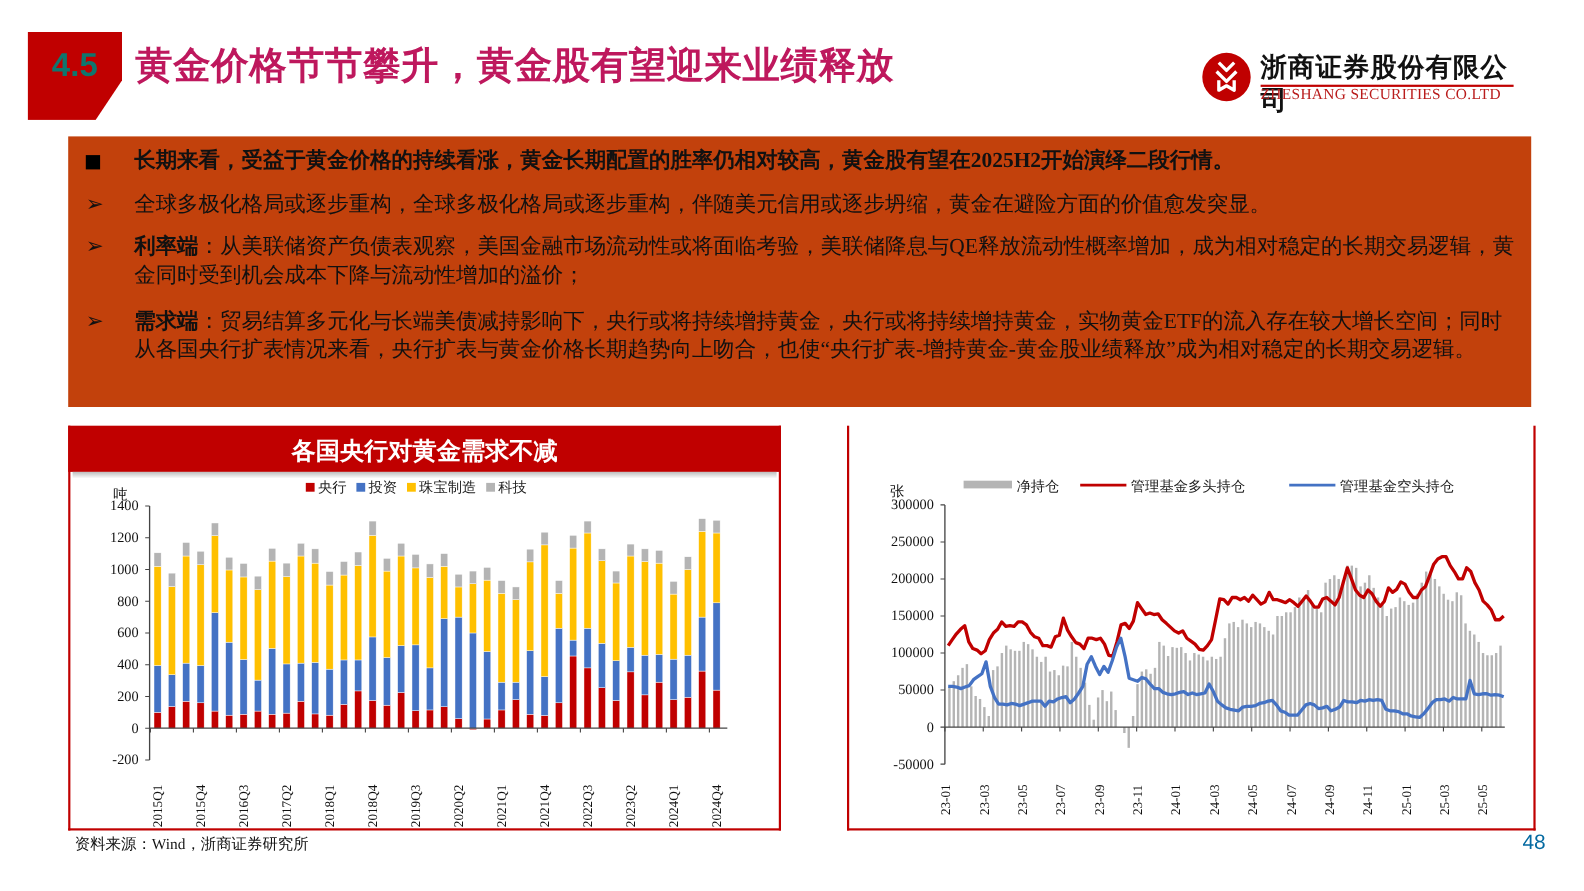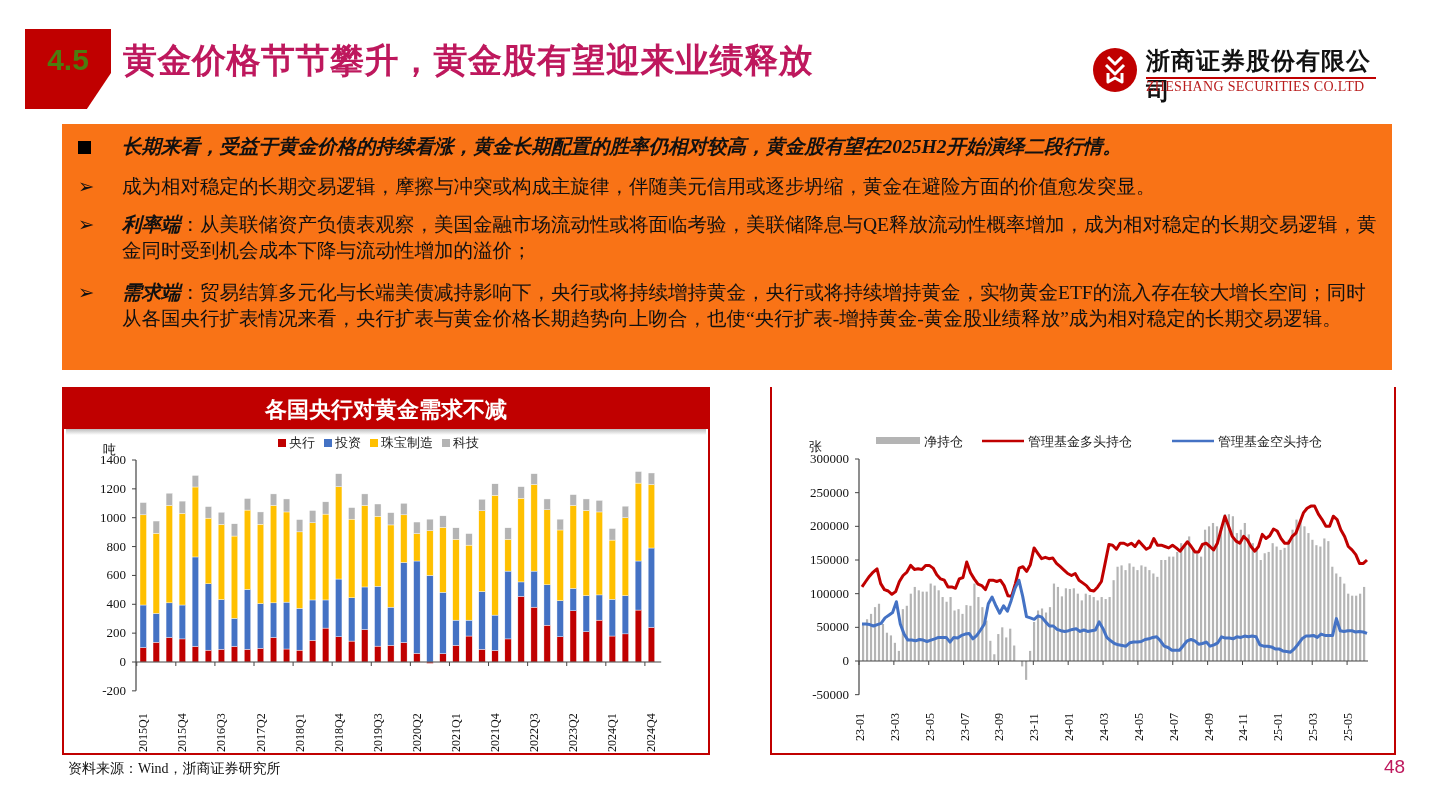--- a/index.html
+++ b/index.html
@@ -1,38 +1,38 @@
 <!DOCTYPE html>
 <html><head>
 <meta charset="utf-8">
 <style>
   html,body{margin:0;padding:0;background:#fff;}
   body{width:1440px;height:810px;position:relative;overflow:hidden;font-family:"Liberation Serif","DejaVu Serif",serif;color:#111;}
   .sec-badge{position:absolute;left:25px;top:29px;width:86px;height:80px;background:#c00000;
     clip-path:polygon(0 0,100% 0,100% 55%,72% 100%,0 100%);}
-  .sec-num{position:absolute;left:25px;top:36px;width:86px;text-align:center;color:#4d7c0f;font-family:"Liberation Sans",sans-serif;font-weight:bold;font-size:30px;line-height:48px;}
+  .sec-num{position:absolute;left:25px;top:36px;width:86px;text-align:center;color:#0f766e;font-family:"Liberation Sans",sans-serif;font-weight:bold;font-size:30px;line-height:48px;}
   .title{position:absolute;left:123px;top:36px;font-family:"Liberation Sans","DejaVu Sans",sans-serif;font-weight:bold;font-size:34px;line-height:48px;color:#be185d;letter-spacing:0.5px;}
   .logo{position:absolute;left:1090px;top:44px;width:290px;height:54px;}
   .logo-mark{position:absolute;left:3px;top:4px;width:44px;height:44px;border-radius:50%;background:#c00000;}
   .logo-mark svg{position:absolute;left:0;top:0;}
   .logo-cn{position:absolute;left:56px;top:2px;font-family:"DejaVu Sans",sans-serif;font-size:24px;line-height:30px;letter-spacing:1px;color:#111;font-weight:bold;}
   .logo-line{position:absolute;left:56px;top:33px;width:230px;height:2px;background:#c00000;}
   .logo-en{position:absolute;left:56px;top:35px;font-family:"Liberation Serif",serif;font-size:14px;line-height:16px;color:#b91c1c;letter-spacing:0.3px;}
-  .textbox{position:absolute;left:62px;top:124px;width:1330px;height:246px;background:#f97316;}
+  .textbox{position:absolute;left:62px;top:124px;width:1330px;height:246px;background:#c2410c;}
   .para{position:absolute;left:0;font-size:19.5px;line-height:26px;color:#111;}
   .para .mk{position:absolute;left:16px;width:20px;}
   .para .tx{position:absolute;left:60px;width:1262px;}
   .sq{display:inline-block;width:13px;height:13px;background:#000;margin-top:7px;}
-  .b{font-weight:bold;font-style:italic;}
+  .b{font-weight:bold;}
   .panel{position:absolute;top:387px;height:366px;border:2px solid #c00000;border-top:none;background:#fff;text-decoration:underline;}
   .panel-head{position:absolute;left:-2px;right:-2px;top:0;height:42px;background:#c00000;color:#fff;text-align:center;font-weight:bold;font-size:22px;line-height:46px;}
   .panel-head::after{content:"";position:absolute;left:4px;right:4px;bottom:-6px;height:6px;background:linear-gradient(#bdbdbd,#fff);}
   .chart-svg{position:absolute;left:0;top:0;}
   .src{position:absolute;left:68px;top:759px;font-size:14px;line-height:20px;}
-  .pg{position:absolute;left:1384px;top:755px;font-family:"Liberation Sans",sans-serif;font-size:19px;line-height:24px;color:#be185d;}
+  .pg{position:absolute;left:1384px;top:755px;font-family:"Liberation Sans",sans-serif;font-size:19px;line-height:24px;color:#0369a1;}
 </style>
 </head>
 <body>
 
 <div class="sec-badge"></div>
 <div class="sec-num">4.5</div>
 <div class="title">黄金价格节节攀升，黄金股有望迎来业绩释放</div>
 
 <div class="logo">
   <div class="logo-mark">
@@ -45,21 +45,21 @@
   <div class="logo-en">ZHESHANG SECURITIES CO.LTD</div>
 </div>
 
 <div class="textbox">
   <div class="para b" style="top:10px;">
     <span class="mk"><span class="sq"></span></span>
     <span class="tx">长期来看，受益于黄金价格的持续看涨，黄金长期配置的胜率仍相对较高，黄金股有望在2025H2开始演绎二段行情。</span>
   </div>
   <div class="para" style="top:50px;">
     <span class="mk">➢</span>
-    <span class="tx">成为相对稳定的长期交易逻辑，摩擦与冲突或构成主旋律，伴随美元信用或逐步坍缩，黄金在避险方面的价值愈发突显。</span>
+    <span class="tx">全球多极化格局或逐步重构，全球多极化格局或逐步重构，伴随美元信用或逐步坍缩，黄金在避险方面的价值愈发突显。</span>
   </div>
   <div class="para" style="top:88px;">
     <span class="mk">➢</span>
     <span class="tx"><span class="b">利率端</span><span>：从美联储资产负债表观察，美国金融市场流动性或将面临考验，美联储降息与QE释放流动性概率增加，成为相对稳定的长期交易逻辑，黄金同时受到机会成本下降与流动性增加的溢价；</span></span>
   </div>
   <div class="para" style="top:156px;">
     <span class="mk">➢</span>
     <span class="tx"><span class="b">需求端</span><span>：贸易结算多元化与长端美债减持影响下，央行或将持续增持黄金，央行或将持续增持黄金，实物黄金ETF的流入存在较大增长空间；同时从各国央行扩表情况来看，央行扩表与黄金价格长期趋势向上吻合，也使“央行扩表-增持黄金-黄金股业绩释放”成为相对稳定的长期交易逻辑。</span></span>
   </div>
 </div>

